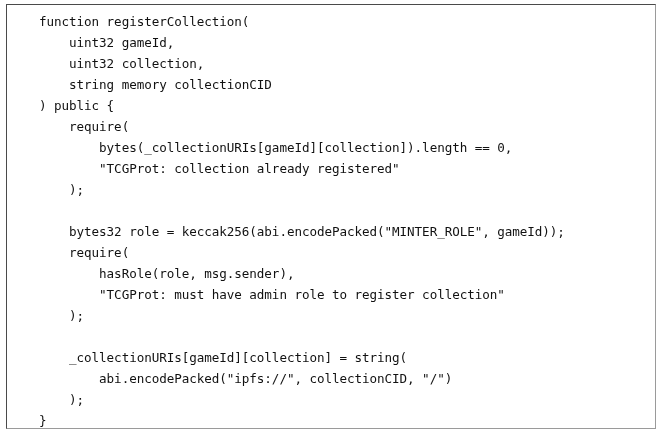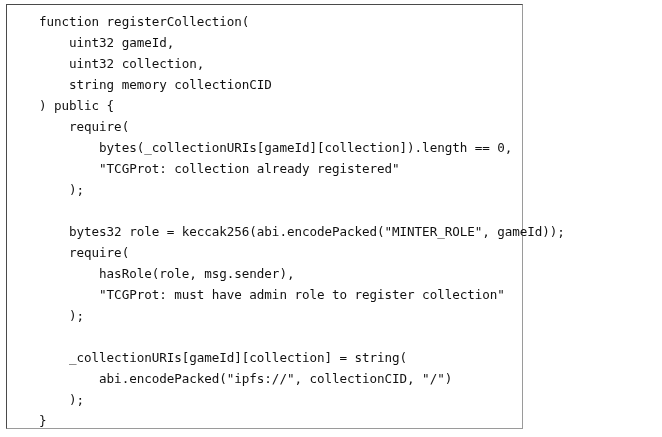--- a/index.html
+++ b/index.html
@@ -12,21 +12,21 @@
     height: 437px;
     overflow: hidden;
     font-family: "DejaVu Sans Mono", "Liberation Mono", monospace;
   }
 
   
   #listing-frame {
     position: absolute;
     left: 6px;
     top: 4px;
-    width: 517px;
+    width: 650px;
     height: 425px;
     background: #ffffff;
     box-sizing: border-box;
     border-top: 1.5px solid #4a4a4a;
     border-left: 1.5px solid #4a4a4a;
     border-right: 1px solid #9a9a9a;
     border-bottom: 1px solid #9a9a9a;
   }
 
   #code-block {

